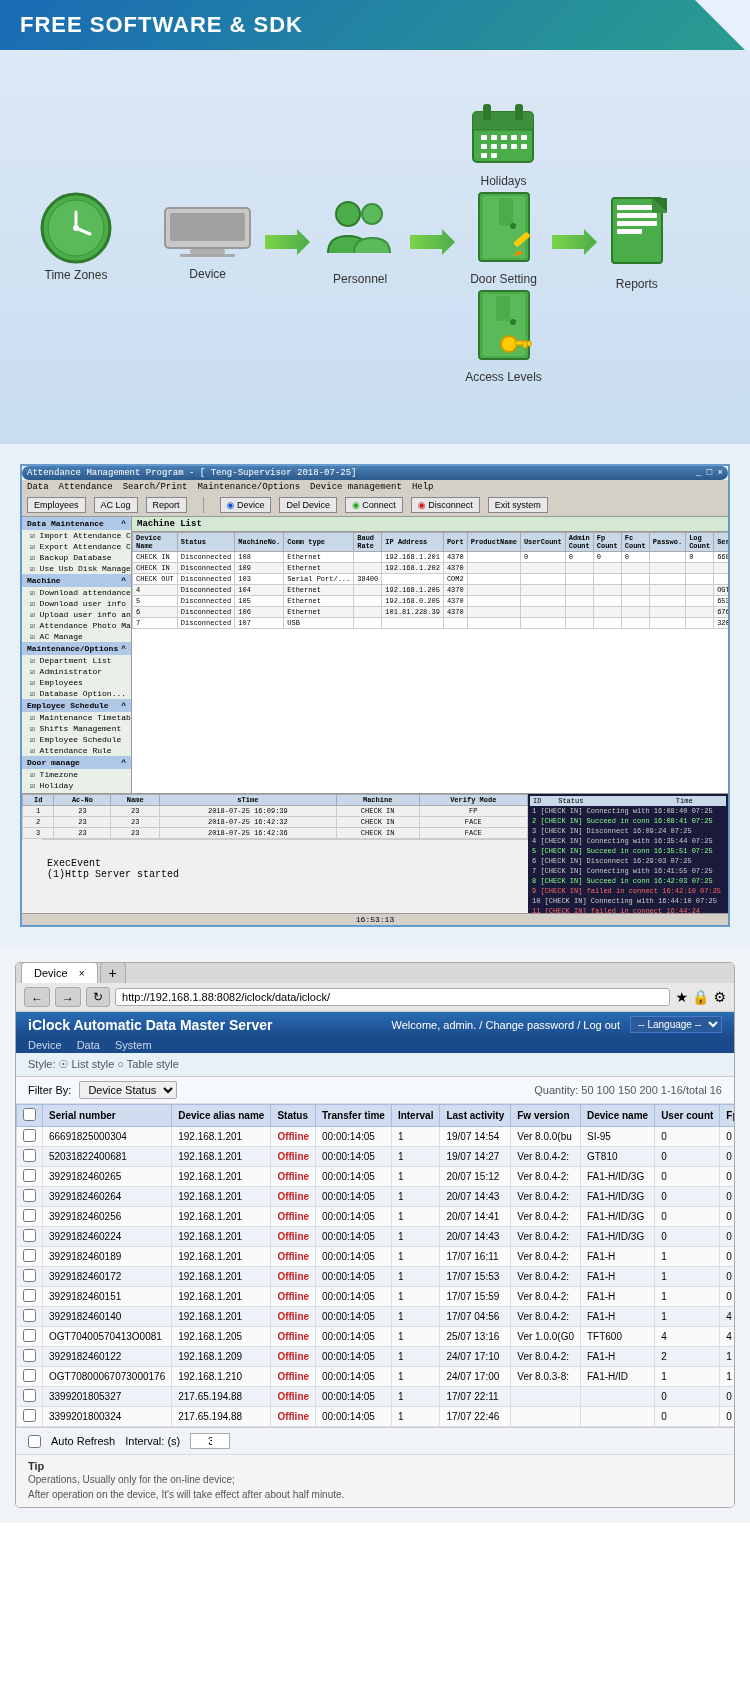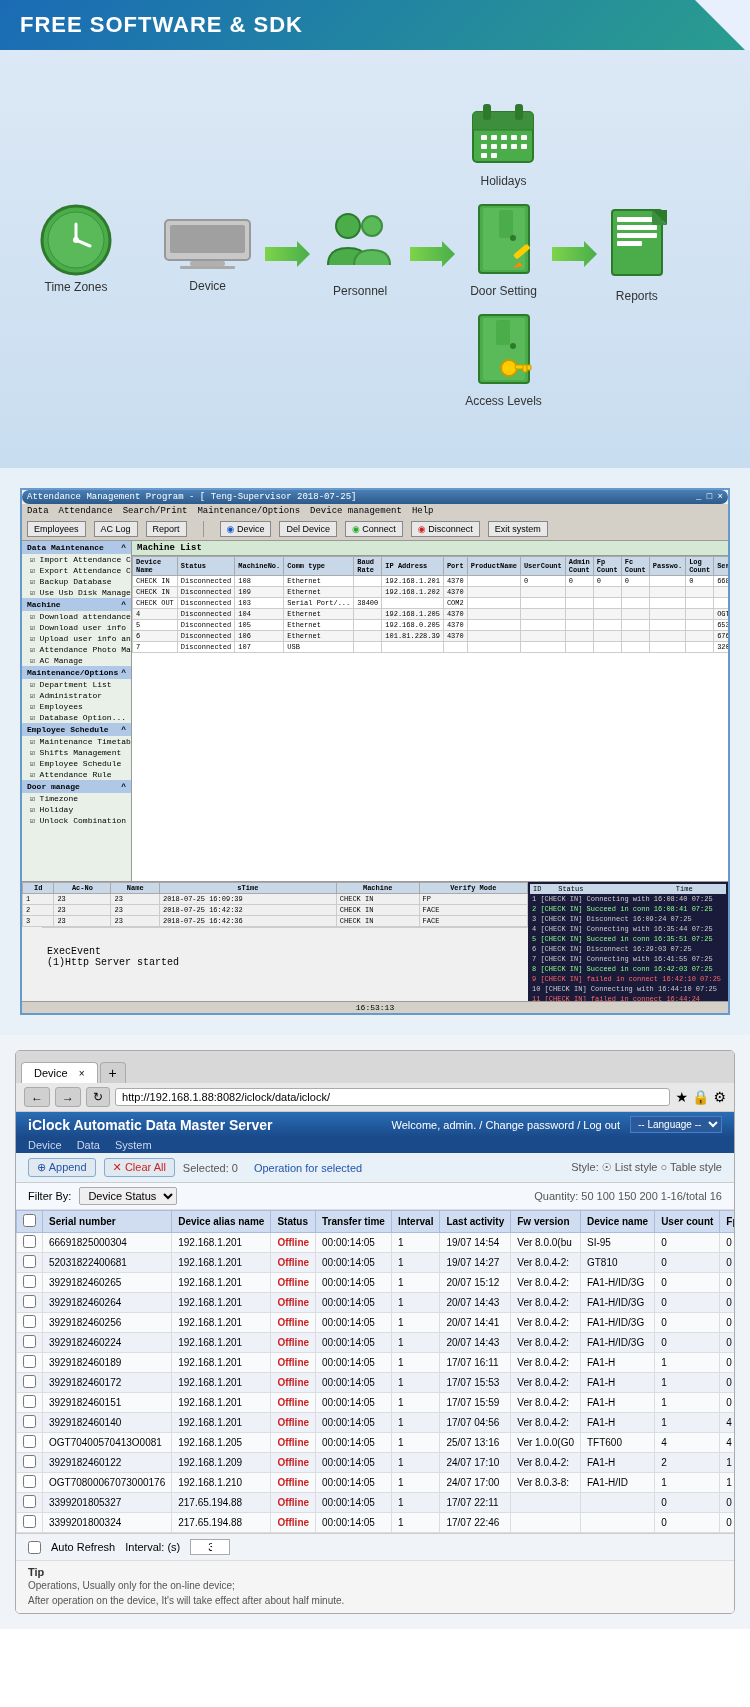--- a/index.html
+++ b/index.html
@@ -71,21 +71,21 @@
     .ams-toolbar-btn {
       background: #e8e8e8;
       border: 1px solid #888;
       padding: 2px 6px;
       font-size: 9px;
       cursor: pointer;
     }
 
     .ams-content {
       display: flex;
-      height: 340px;
+      height: 276px;
     }
 
     .ams-sidebar {
       width: 110px;
       background: #e8f0e8;
       border-right: 1px solid #999;
       font-size: 8px;
       overflow: hidden;
     }
 
@@ -154,20 +154,21 @@
 
     .log-table-container {
       flex: 1;
       overflow: hidden;
     }
 
     .log-table {
       width: 100%;
       border-collapse: collapse;
       font-size: 7px;
+      text-align: center;
     }
 
     .log-table th {
       background: #c8d8e8;
       border: 1px solid #aaa;
       padding: 1px 3px;
     }
 
     .log-table td {
       border: 1px solid #ccc;
@@ -211,21 +212,21 @@
       border-radius: 5px;
       overflow: hidden;
       background: #fff;
     }
 
     .browser-tabs {
       background: #d8d8d8;
       display: flex;
       align-items: flex-end;
       padding: 0 5px;
-      height: 32px;
+      height: 20px;
     }
 
     .browser-tab {
       background: #f0f0f0;
       border: 1px solid #aaa;
       border-bottom: none;
       padding: 4px 12px;
       font-size: 11px;
       border-radius: 4px 4px 0 0;
       cursor: pointer;
@@ -510,21 +511,21 @@
           <circle cx="52" cy="16" r="10" fill="#5aba5a" stroke="#3d8f3d" stroke-width="2"></circle>
           <path d="M34,55 Q34,40 52,40 Q70,40 70,55" fill="#5aba5a" stroke="#3d8f3d" stroke-width="2"></path>
         </svg>
         <span style="font-size:12px;color:#333;margin-top:4px;">Personnel</span>
       </div>
 
       <svg width="45" height="30" viewBox="0 0 45 30">
         <polygon points="0,8 32,8 32,2 45,15 32,28 32,22 0,22" fill="url(#ag1)"></polygon>
       </svg>
 
-      <div style="display:flex;flex-direction:column;align-items:center;gap:12px;">
+      <div style="display:flex;flex-direction:column;align-items:center;gap:0;">
 
         <div class="icon-box">
           <svg width="68" height="65" viewBox="0 0 68 65">
             <rect x="4" y="12" width="60" height="50" rx="4" fill="#4aad4a" stroke="#2d7a2d" stroke-width="2"></rect>
             <rect x="4" y="12" width="60" height="18" rx="4" fill="#3d8f3d"></rect>
             <rect x="4" y="22" width="60" height="8" fill="#3d8f3d"></rect>
             <line x1="4" y1="30" x2="64" y2="30" stroke="#2d7a2d" stroke-width="1"></line>
             <rect x="14" y="4" width="8" height="16" rx="3" fill="#2d7a2d"></rect>
             <rect x="46" y="4" width="8" height="16" rx="3" fill="#2d7a2d"></rect>
 
@@ -934,31 +935,20 @@
       </div>
     </div>
 
     <div class="app-nav">
       <a>Device</a>
       <a>Data</a>
       <a>System</a>
     </div>
 
     <div class="device-toolbar">
-      <div class="device-toolbar-left">
-        <button class="device-btn append">
-          ⊕ <span>Append</span>
-        </button>
-        <button class="device-btn clear">
-          ✕ <span>Clear All</span>
-        </button>
-        <span style="font-size:11px;color:#555;">Selected: 0</span>
-        <span style="font-size:11px;color:#555;">  </span>
-        <span style="font-size:11px;color:#2255aa;cursor:pointer;">Operation for selected</span>
-      </div>
       <span class="style-toggle">Style: ☉ List style ○ Table style</span>
     </div>
 
     <div class="filter-row">
       <span>Filter By:</span>
       <select class="filter-select">
         <option>Device Status</option>
       </select>
       <span class="qty-info">Quantity: 50 100 150 200   1-16/total 16</span>
     </div>

